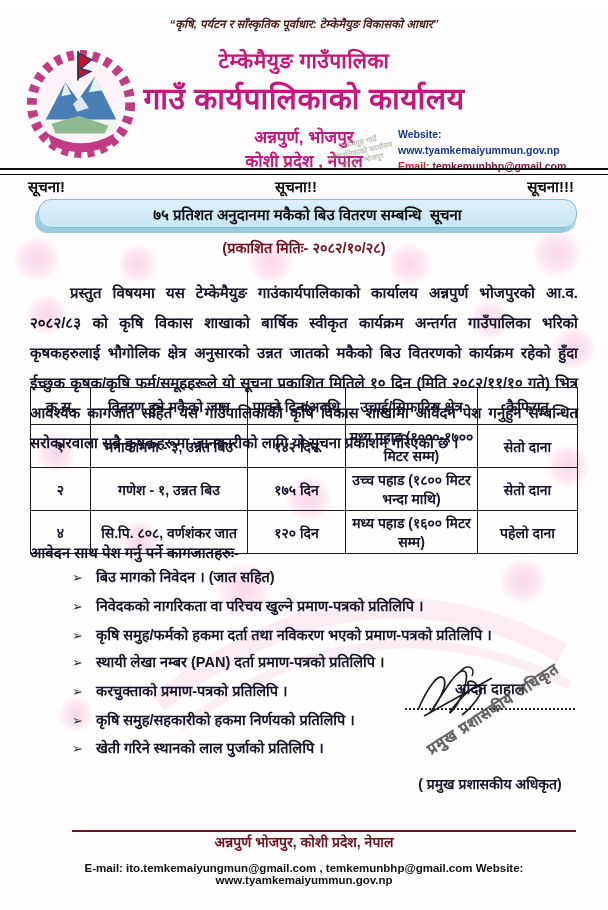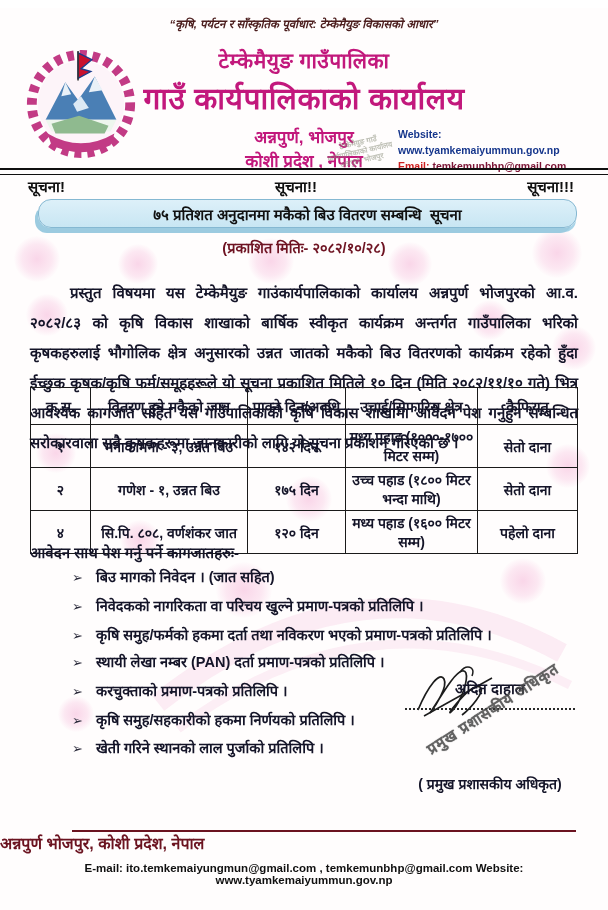--- a/index.html
+++ b/index.html
@@ -64,22 +64,22 @@
   .sig-name{position:absolute;left:405px;top:670px;width:170px;text-align:center;
             font-size:15px;font-weight:700;color:#141428;}
   .sig-desig{position:absolute;left:388px;top:766px;width:204px;text-align:center;
              font-size:14px;font-weight:700;color:#141428;}
   .sig-stamp{position:absolute;left:428px;top:732px;width:185px;
              transform:rotate(-33deg);transform-origin:left center;
              font-size:15px;font-weight:800;letter-spacing:1px;color:#474747;opacity:.85;
              text-shadow:0 0 1px #6a6a6a;}
   
   .f-line{position:absolute;left:72px;top:822px;width:504px;border-top:2.2px solid #6b1320;}
-  .f-addr{position:absolute;left:0;top:824px;width:100%;
-          font-size:16px;font-weight:700;color:#6b1320;}
+  .f-addr{position:absolute;left:0;top:824px;width:100%;text-align:center;
+          font-size:14px;font-weight:700;color:#6b1320;}
   .f-mail{position:absolute;left:0;top:854px;width:100%;text-align:center;
           font-size:11.5px;font-weight:700;color:#101010;}
   .corner-wedge{position:absolute;left:0;bottom:0;width:58px;height:9px;
                 background:#0a0a0a;clip-path:polygon(0 15%,100% 70%,100% 100%,0 100%);}
 </style>
 </head>
 <body>
 
 <div class="page">
 

